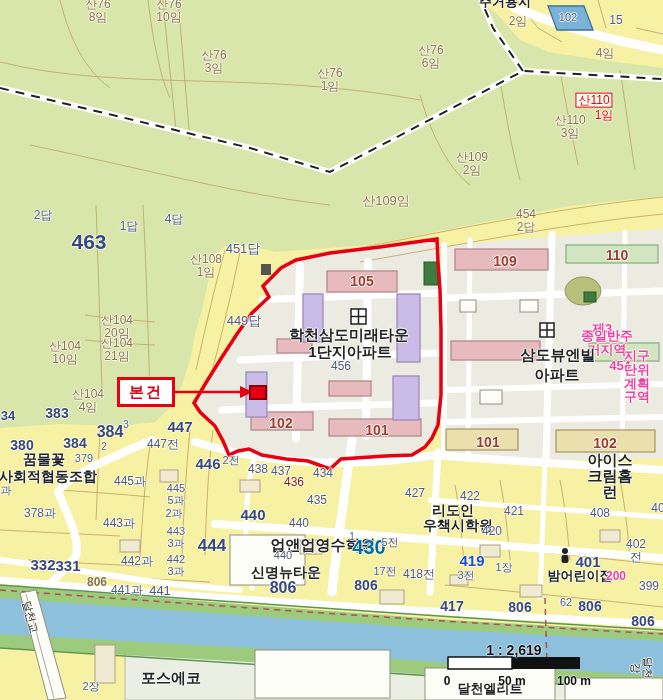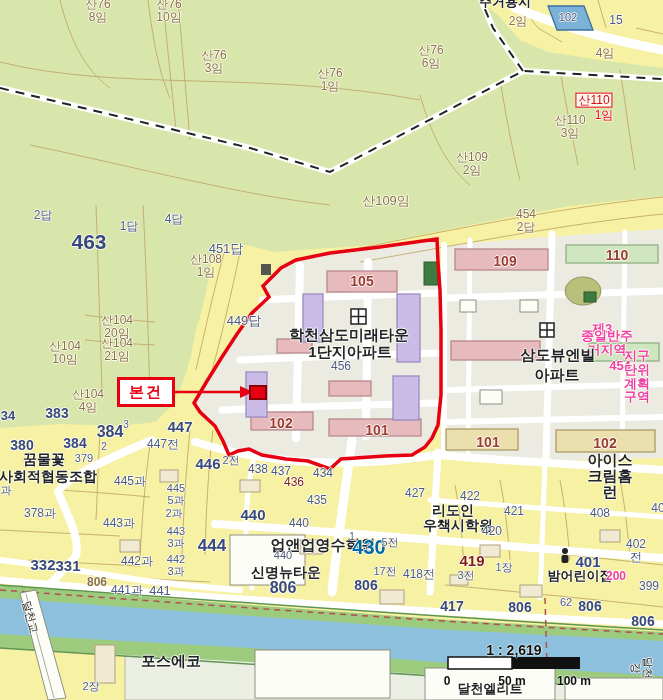--- a/index.html
+++ b/index.html
@@ -245,21 +245,21 @@
 3임</span>
       <span class="lbl" style="left: 472px; top: 164px; font-size: 12px; color: rgb(138, 112, 73);">산109
 2임</span>
       <span class="lbl" style="left: 386px; top: 201px; font-size: 13px; color: rgb(138, 112, 73);">산109임</span>
       <span class="lbl" style="left: 43px; top: 215px; font-size: 12px; color: rgb(77, 90, 136);">2답</span>
       <span class="lbl" style="left: 89px; top: 214px; font-size: 21px; color: rgb(56, 73, 127); font-weight: bold; margin-top: 28px;">463</span>
       <span class="lbl" style="left: 129px; top: 214px; font-size: 12px; color: rgb(77, 90, 136); margin-top: 12px;">1답</span>
       <span class="lbl" style="left: 174px; top: 219px; font-size: 12px; color: rgb(77, 90, 136);">4답</span>
       <span class="lbl" style="left: 526px; top: 221px; font-size: 12px; color: rgb(138, 112, 73);">454
 2답</span>
-      <span class="lbl" style="left: 226px; top: 249px; font-size: 13px; color: rgb(77, 90, 136);">451답</span>
+      <span class="lbl" style="left: 243px; top: 249px; font-size: 13px; color: rgb(77, 90, 136);">451답</span>
       <span class="lbl" style="left: 206px; top: 266px; font-size: 12px; color: rgb(138, 112, 73);">산108
 1임</span>
       <span class="lbl" style="left: 244px; top: 321px; font-size: 13px; color: rgb(77, 90, 136);">449답</span>
       <span class="lbl" style="left: 362px; top: 281px; font-size: 14px; color: rgb(155, 59, 54); font-weight: bold;">105</span>
       <span class="lbl" style="left: 505px; top: 261px; font-size: 14px; color: rgb(155, 59, 54); font-weight: bold;">109</span>
       <span class="lbl" style="left: 617px; top: 255px; font-size: 14px; color: rgb(155, 59, 54); font-weight: bold;">110</span>
       <span class="lbl" style="left: 349px; top: 335px; font-size: 15px; color: rgb(32, 35, 43); font-weight: bold;">학천삼도미래타운</span>
       <span class="lbl" style="left: 350px; top: 352px; font-size: 15px; color: rgb(32, 35, 43); font-weight: bold;">1단지아파트</span>
       <span class="lbl" style="left: 341px; top: 366px; font-size: 12px; color: rgb(77, 90, 136);">456</span>
       <span class="lbl" style="left: 117px; top: 327px; font-size: 12px; color: rgb(138, 112, 73);">산104
@@ -326,41 +326,41 @@
       <span class="lbl" style="left: 286px; top: 572px; font-size: 14px; color: rgb(32, 35, 43); font-weight: bold;">신명뉴타운</span>
       <span class="lbl" style="left: 283px; top: 588px; font-size: 16px; color: rgb(56, 73, 127); font-weight: bold;">806</span>
       <span class="lbl" style="left: 97px; top: 582px; font-size: 12px; color: rgb(138, 112, 73); font-weight: bold;">806</span>
       <span class="lbl" style="left: 127px; top: 590px; font-size: 12px; color: rgb(77, 90, 136);">441과</span>
       <span class="lbl" style="left: 160px; top: 591px; font-size: 13px; color: rgb(77, 90, 136);">441</span>
       <span class="lbl" style="left: 352px; top: 537px; font-size: 10px; color: rgb(77, 90, 136);">1</span>
       <span class="lbl" style="left: 369px; top: 548px; font-size: 20px; color: #0369a1; font-weight: bold;">430</span>
       <span class="lbl" style="left: 390px; top: 543px; font-size: 11px; color: rgb(77, 90, 136);">5전</span>
       <span class="lbl" style="left: 385px; top: 572px; font-size: 11px; color: rgb(77, 90, 136);">17전</span>
       <span class="lbl" style="left: 419px; top: 574px; font-size: 12px; color: rgb(77, 90, 136);">418전</span>
-      <span class="lbl" style="left: 472px; top: 561px; font-size: 15px; color: #7f1d1d; font-weight: bold;">419</span>
+      <span class="lbl" style="left: 472px; top: 561px; font-size: 15px; color: #1d4ed8; font-weight: bold;">419</span>
       <span class="lbl" style="left: 466px; top: 576px; font-size: 11px; color: rgb(77, 90, 136);">3전</span>
       <span class="lbl" style="left: 588px; top: 562px; font-size: 15px; color: rgb(56, 73, 127); font-weight: bold;">401</span>
       <span class="lbl" style="left: 504px; top: 568px; font-size: 11px; color: rgb(77, 90, 136);">1장</span>
       <span class="lbl" style="left: 580px; top: 576px; font-size: 13px; color: rgb(32, 35, 43); font-weight: bold;">밤어린이집</span>
       <span class="lbl" style="left: 636px; top: 551px; font-size: 12px; color: rgb(77, 90, 136);">402전</span>
       <span class="lbl" style="left: 616px; top: 576px; font-size: 12px; color: rgb(238, 63, 165); font-weight: bold;">200</span>
       <span class="lbl" style="left: 649px; top: 586px; font-size: 12px; color: rgb(77, 90, 136);">399</span>
       <span class="lbl" style="left: 452px; top: 606px; font-size: 14px; color: rgb(56, 73, 127); font-weight: bold;">417</span>
       <span class="lbl" style="left: 520px; top: 607px; font-size: 14px; color: rgb(56, 73, 127); font-weight: bold;">806</span>
       <span class="lbl" style="left: 566px; top: 603px; font-size: 11px; color: rgb(77, 90, 136);">62</span>
       <span class="lbl" style="left: 590px; top: 606px; font-size: 14px; color: rgb(56, 73, 127); font-weight: bold;">806</span>
       <span class="lbl" style="left: 366px; top: 585px; font-size: 14px; color: rgb(56, 73, 127); font-weight: bold;">806</span>
       <span class="lbl" style="left: 643px; top: 621px; font-size: 14px; color: rgb(56, 73, 127); font-weight: bold;">806</span>
       <span class="lbl" style="left: 281px; top: 423px; font-size: 14px; color: rgb(155, 59, 54); font-weight: bold;">102</span>
       <span class="lbl" style="left: 377px; top: 430px; font-size: 14px; color: rgb(155, 59, 54); font-weight: bold;">101</span>
       <span class="lbl" style="left: 488px; top: 442px; font-size: 14px; color: rgb(155, 59, 54); font-weight: bold;">101</span>
       <span class="lbl" style="left: 605px; top: 443px; font-size: 14px; color: rgb(155, 59, 54); font-weight: bold;">102</span>
       <span class="lbl" style="left: 30px; top: 617px; font-size: 11px; color: rgb(32, 35, 43); transform: translate(-50%, -50%) rotate(75deg);">달천교</span>
       <span class="lbl" style="left: 641px; top: 668px; font-size: 11px; color: rgb(32, 35, 43); transform: translate(-50%, -50%) rotate(90deg);">달천강</span>
-      <span class="lbl" style="left: 171px; top: 661px; font-size: 15px; color: rgb(32, 35, 43); font-weight: bold;">포스에코</span>
+      <span class="lbl" style="left: 171px; top: 679px; font-size: 15px; color: rgb(32, 35, 43); font-weight: bold; font-family: Liberation Serif, serif;">포스에코</span>
       <span class="lbl" style="left: 91px; top: 687px; font-size: 11px; color: rgb(77, 90, 136);">2장</span>
       <span class="lbl" style="left: 490px; top: 689px; font-size: 13px; color: rgb(32, 35, 43); font-weight: bold;">달천엘리트</span>
     </div>
 
   <div id="subject-box">
     <span>본건</span>
   </div>
 
   <div>
     <span class="scale-txt" style="left:514px;top:650px;font-size:14px;font-weight:bold;">1 : 2,619</span>

